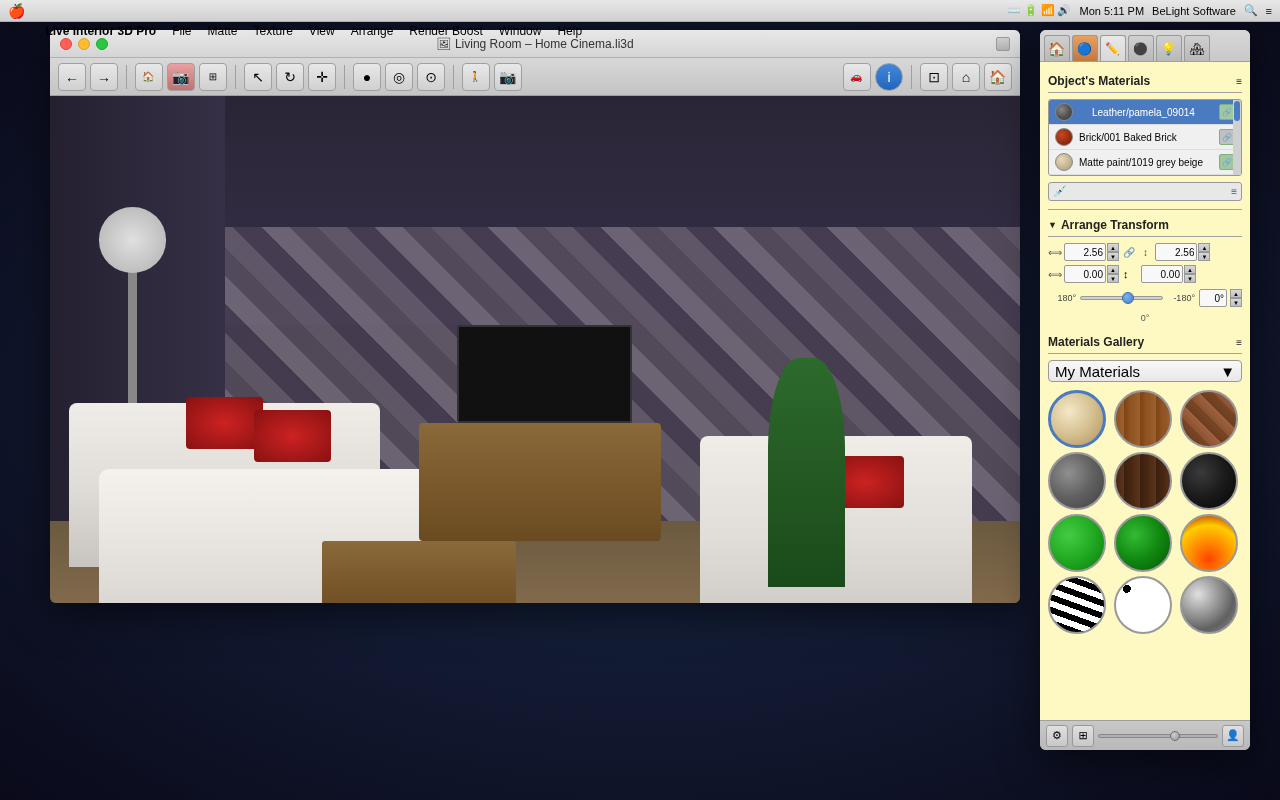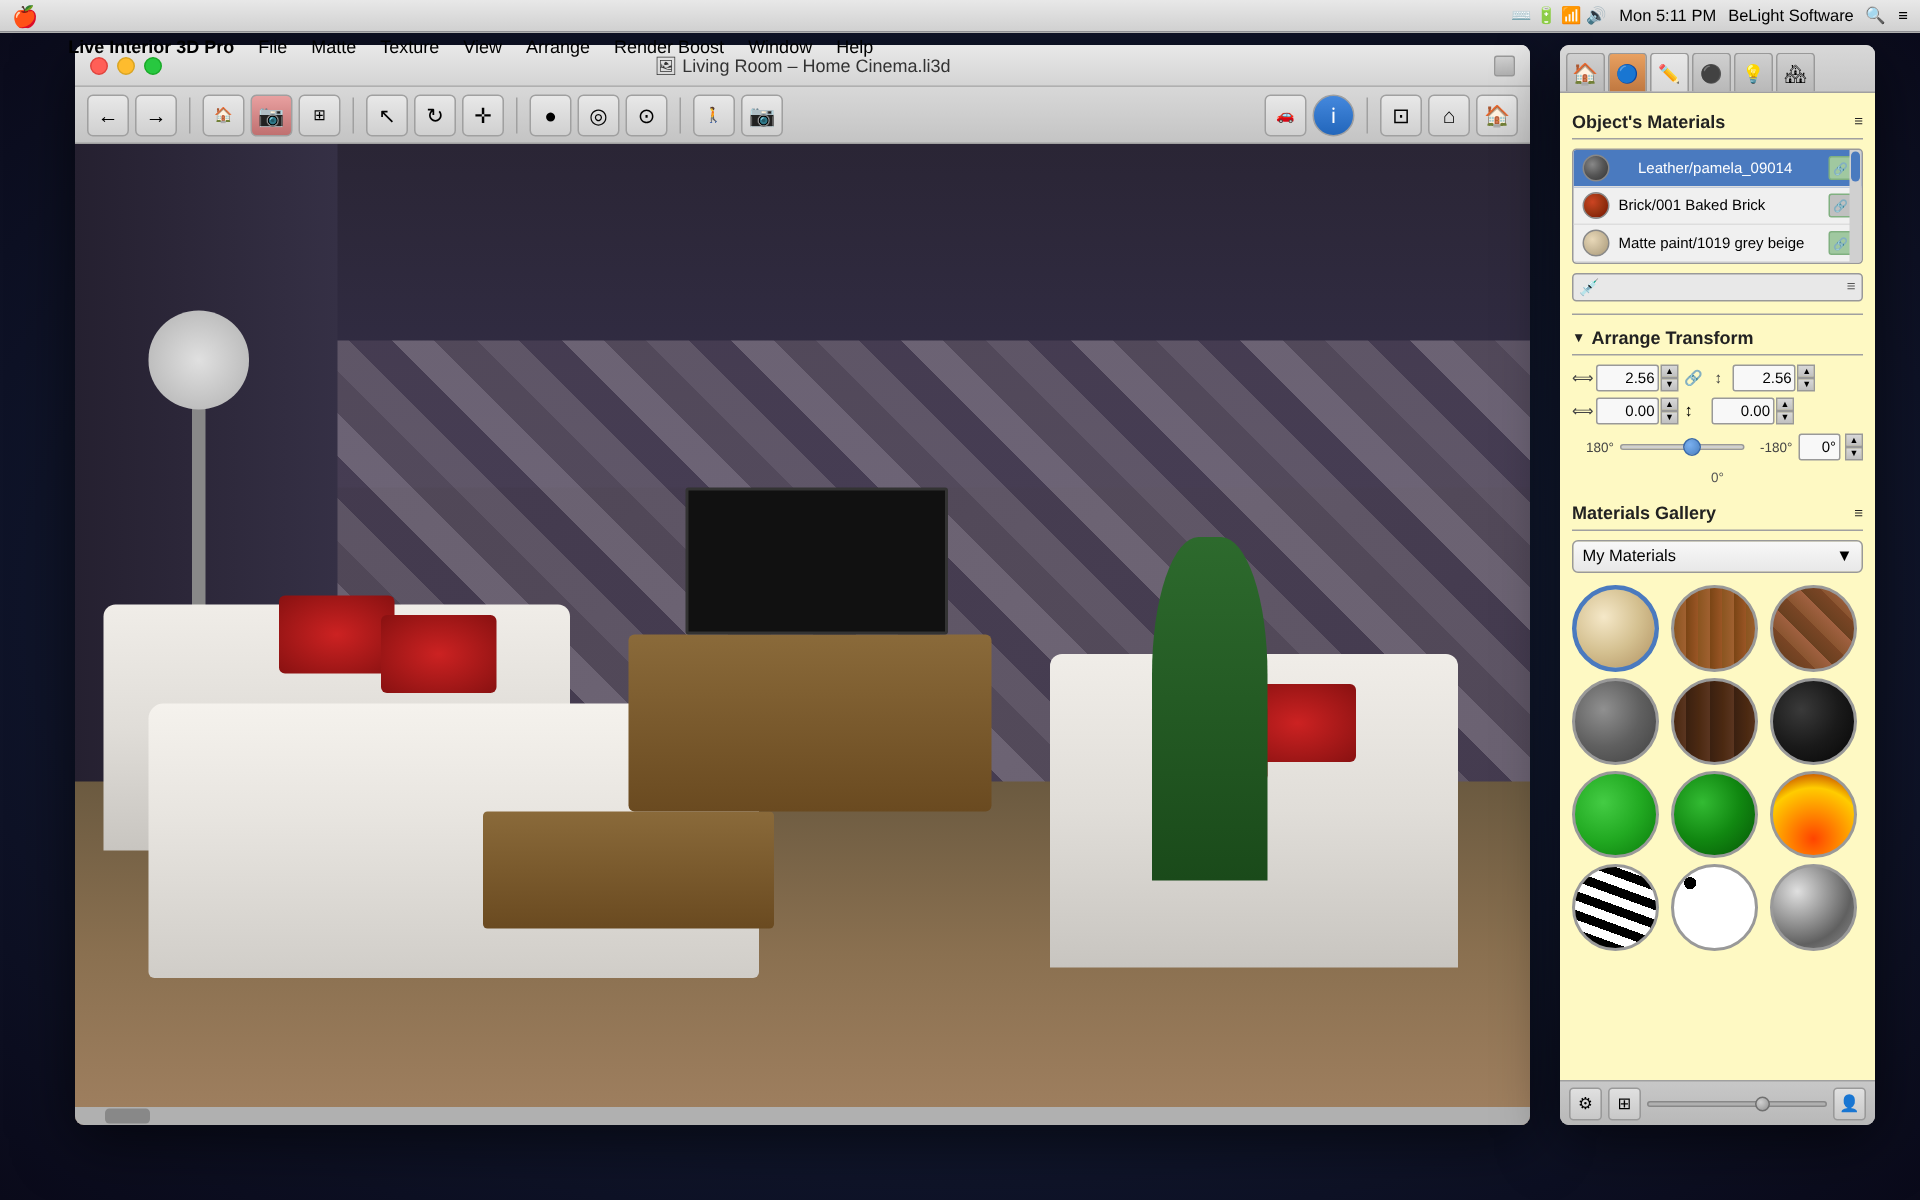--- a/index.html
+++ b/index.html
@@ -45,21 +45,21 @@
       gap: 8px;
       font-size: 11px;
     }
 
     
     .main-window {
       position: absolute;
       top: 30px;
       left: 50px;
       width: 970px;
-      height: 720px;
+      height: 573px;
       background: #c0c0c0;
       border-radius: 6px;
       box-shadow: 0 10px 40px rgba(0,0,0,0.6);
       overflow: hidden;
     }
     .window-titlebar {
       height: 28px;
       background: linear-gradient(to bottom, #e8e8e8, #d4d4d4);
       display: flex;
       align-items: center;
@@ -581,21 +581,21 @@
     
     .gallery-section {
       margin-top: 4px;
     }
     .gallery-dropdown {
       width: 100%;
       height: 22px;
       background: linear-gradient(to bottom, #f8f8f8, #e8e8e8);
       border: 1px solid #999;
       border-radius: 4px;
-      font-size: 11px;
+      font-size: 15px;
       padding: 0 6px;
       margin-bottom: 8px;
       display: flex;
       align-items: center;
       justify-content: space-between;
       cursor: pointer;
     }
     .gallery-grid {
       display: grid;
       grid-template-columns: repeat(3, 1fr);

